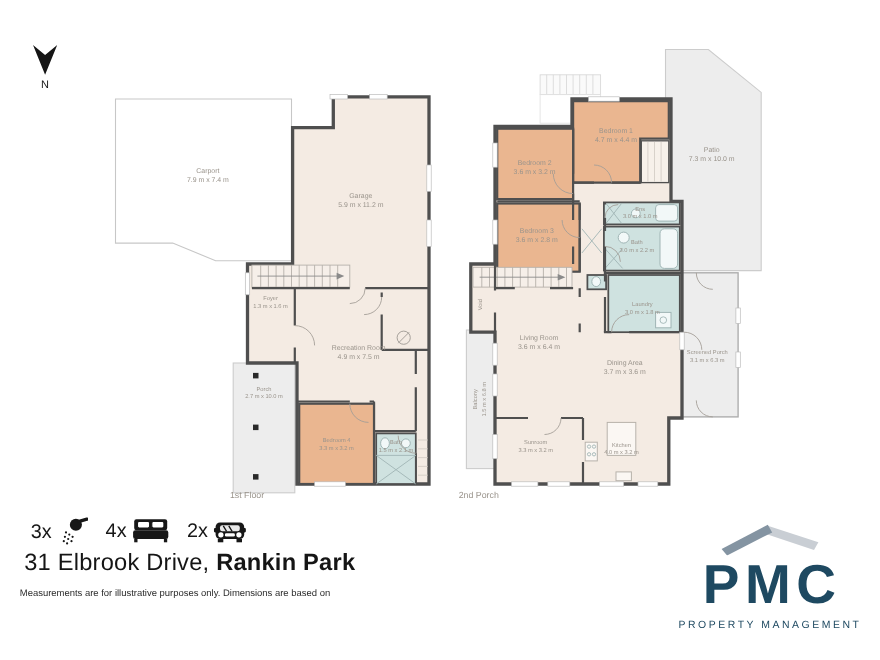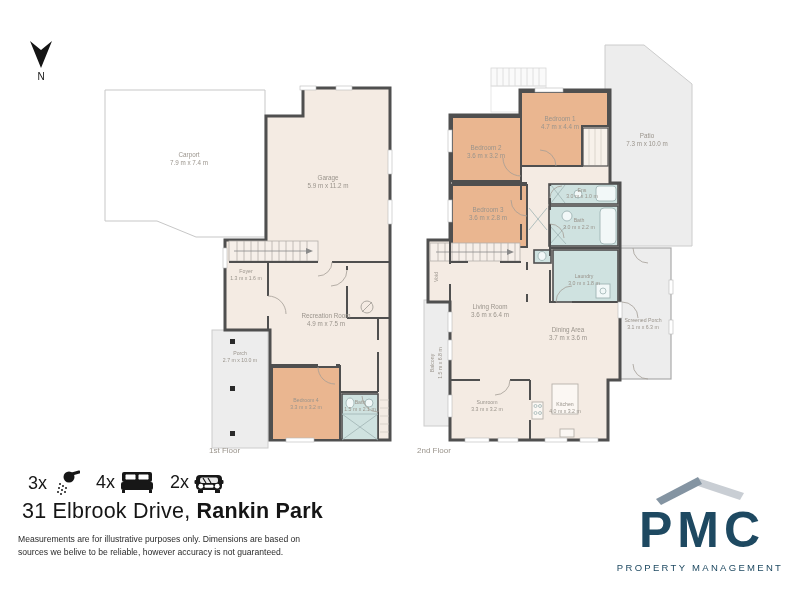--- a/index.html
+++ b/index.html
@@ -272,21 +272,21 @@
       <text class="roomlabel sm" x="487" y="404">Sunroom</text>
       <text class="roomlabel sm" x="487" y="411">3.3 m x 3.2 m</text>
       <text class="roomlabel sm" x="565" y="406">Kitchen</text>
       <text class="roomlabel sm" x="565" y="413">4.0 m x 3.2 m</text>
       <text class="roomlabel sm" x="643" y="322">Screened Porch</text>
       <text class="roomlabel sm" x="643" y="329">3.1 m x 6.3 m</text>
       <text class="roomlabel" x="647" y="138">Patio</text>
       <text class="roomlabel" x="647" y="146">7.3 m x 10.0 m</text>
     </g>
   </svg>
-  <div class="floor-caption" style="left:417px;top:446px;">2nd Floor</div>
+  <div class="floor-caption" style="left:417px;top:446px;">2nd Porch</div>
 
   <div class="features">
     <div class="feat">
       <span class="count">3x</span>
       <svg width="28" height="26" viewBox="0 0 28 26">
         <circle cx="17" cy="7" r="5.5" fill="#171717"></circle>
         <path d="M20,4 L27,2" stroke="#171717" stroke-width="3" stroke-linecap="round" fill="none"></path>
         <g fill="#171717">
           <circle cx="8" cy="14" r="1"></circle>
             <circle cx="11" cy="16" r="1"></circle>
@@ -327,21 +327,20 @@
     </div>
   </div>
 
   <div class="address">
     <span>31 Elbrook Drive,</span>
     <span class="bold">Rankin Park</span>
   </div>
 
   <div class="disclaimer">
     <div>Measurements are for illustrative purposes only. Dimensions are based on</div>
-    <div>sources we belive to be reliable, however accuracy is not guaranteed.</div>
   </div>
 
   <div class="logo">
     <svg width="176" height="31" viewBox="0 0 176 31">
       <polygon class="roof-right" points="86,4 132,19 128,26 83,11"></polygon>
       <polygon class="roof-left" points="44,25 86,3 90,10 49,31"></polygon>
     </svg>
     <div class="pmc-name">PMC</div>
     <div class="pmc-tagline">PROPERTY MANAGEMENT</div>
   </div>

